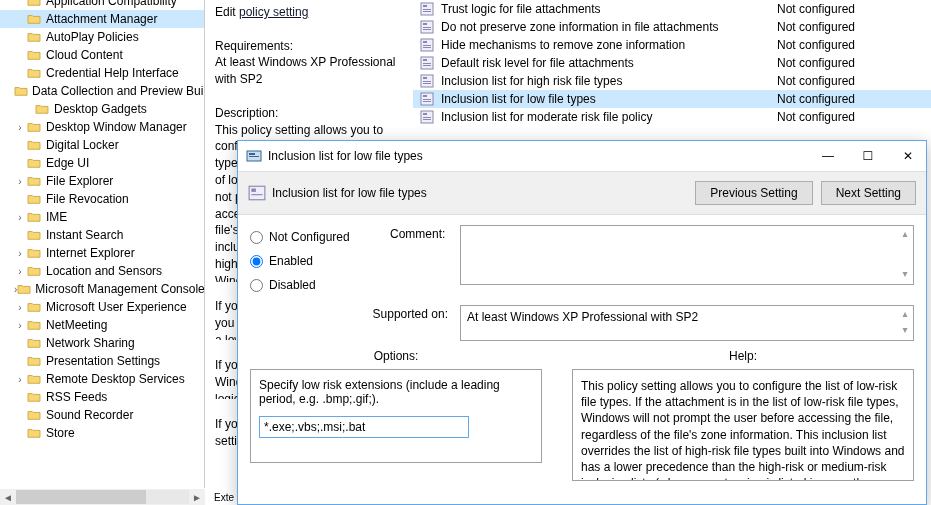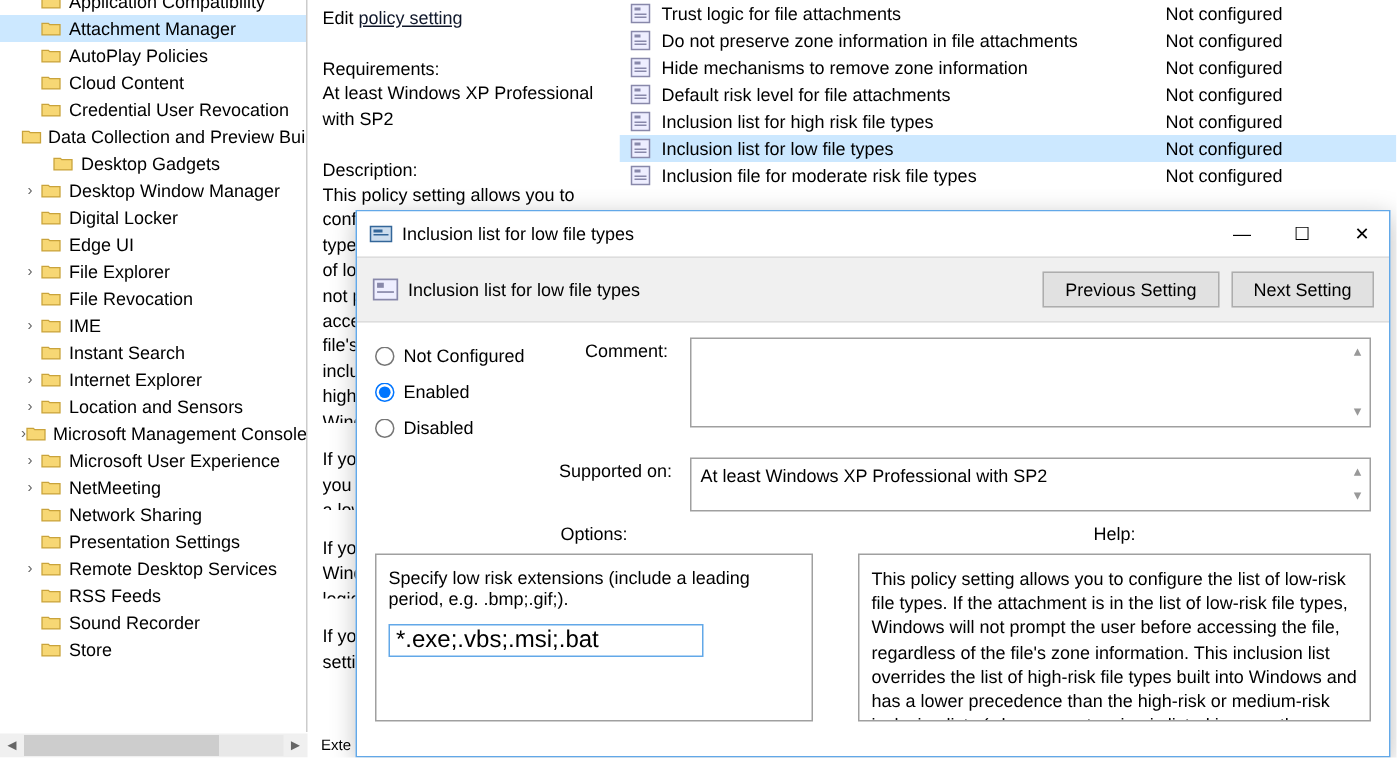--- a/index.html
+++ b/index.html
@@ -35,23 +35,23 @@
 .row-label { width: 140px; padding-top: 2px; text-align: left; }
 .row-label.right { text-align: right; padding-right: 12px; }
 .comment-box { flex: 1; height: 60px; border: 1px solid #a0a0a0; background: #fff; position: relative; }
 .supported-box { flex: 1; height: 36px; border: 1px solid #a0a0a0; background: #fff; padding: 4px 6px; position: relative; }
 .scroll-thumb { position: absolute; right: 1px; top: 2px; width: 14px; height: 14px; color: #999; font-size: 10px; text-align: center; }
 .scroll-thumb.bot { top: auto; bottom: 2px; }
 .opts-row { display: flex; gap: 30px; margin-top: 6px; }
 .opts-col { flex: 0 0 292px; }
 .help-col { flex: 1; }
 .col-label { margin-bottom: 6px; text-align: center; }
-.opts-box { border: 1px solid #a0a0a0; height: 112px; padding: 8px; }
+.opts-box { border: 1px solid #a0a0a0; height: 94px; padding: 8px; }
 .help-box { border: 1px solid #a0a0a0; height: 112px; padding: 8px; overflow: hidden; line-height: 1.35; }
-.ext-input { width: 210px; height: 22px; border: 1px solid #62a8e8; padding: 2px 4px; margin-top: 10px; font-size: 16px; }
+.ext-input { width: 210px; height: 22px; border: 1px solid #62a8e8; padding: 2px 4px; margin-top: 10px; font-size: 12px; }
 .hscroll { position: absolute; left: 0; bottom: 0; width: 205px; height: 16px; background: #f0f0f0; display: flex; align-items: center; }
 .hscroll .arrow { width: 16px; text-align: center; color: #666; font-size: 10px; }
 .hscroll .track { flex: 1; background: #e8e8e8; height: 14px; position: relative; }
 .hscroll .thumb { position: absolute; left: 0; width: 130px; height: 14px; background: #cdcdcd; }
 .ext-label { position: absolute; left: 214px; bottom: 2px; font-size: 10px; }
 .policy-icon svg, .dlg-title-icon svg, .hdr-icon svg { width: 100%; height: 100%; }
 </style>
 </head>
 <body>
 
@@ -92,21 +92,21 @@
       </span>
       <span>Cloud Content</span>
     </div>
     <div class="tree-item" style="padding-left: 14px;">
       <span class="chevron"></span>
       <span class="folder-icon">
         <svg viewBox="0 0 16 14">
           <path d="M1 3 L6 3 L7 4 L15 4 L15 12 L1 12 Z" fill="#f7d774" stroke="#c9a33b"></path>
         </svg>
       </span>
-      <span>Credential User Revocation</span>
+      <span>Credential Help Interface</span>
     </div>
     <div class="tree-item" style="padding-left: 14px;">
       <span class="chevron"></span>
       <span class="folder-icon">
         <svg viewBox="0 0 16 14">
           <path d="M1 3 L6 3 L7 4 L15 4 L15 12 L1 12 Z" fill="#f7d774" stroke="#c9a33b"></path>
         </svg>
       </span>
       <span>Data Collection and Preview Builds</span>
     </div>
@@ -382,21 +382,21 @@
     </div>
     <div class="list-row">
       <span class="list-icon">
         <svg viewBox="0 0 16 16">
           <rect x="2" y="2" width="12" height="12" fill="#eef" stroke="#88a"></rect>
           <rect x="4" y="4" width="4" height="2" fill="#88a"></rect>
           <rect x="4" y="8" width="8" height="1" fill="#88a"></rect>
           <rect x="4" y="10" width="8" height="1" fill="#88a"></rect>
         </svg>
       </span>
-      <span class="list-name">Inclusion file for moderate risk file types</span>
+      <span class="list-name">Inclusion list for moderate risk file policy</span>
       <span class="list-state">Not configured</span>
     </div>
   </div>
 
 <div class="dialog">
   <div class="dlg-titlebar">
     <span class="dlg-title-icon">
       <svg viewBox="0 0 16 16">
           <rect x="1" y="3" width="14" height="10" fill="#cde" stroke="#369"></rect>
           <rect x="3" y="5" width="6" height="2" fill="#369"></rect>

